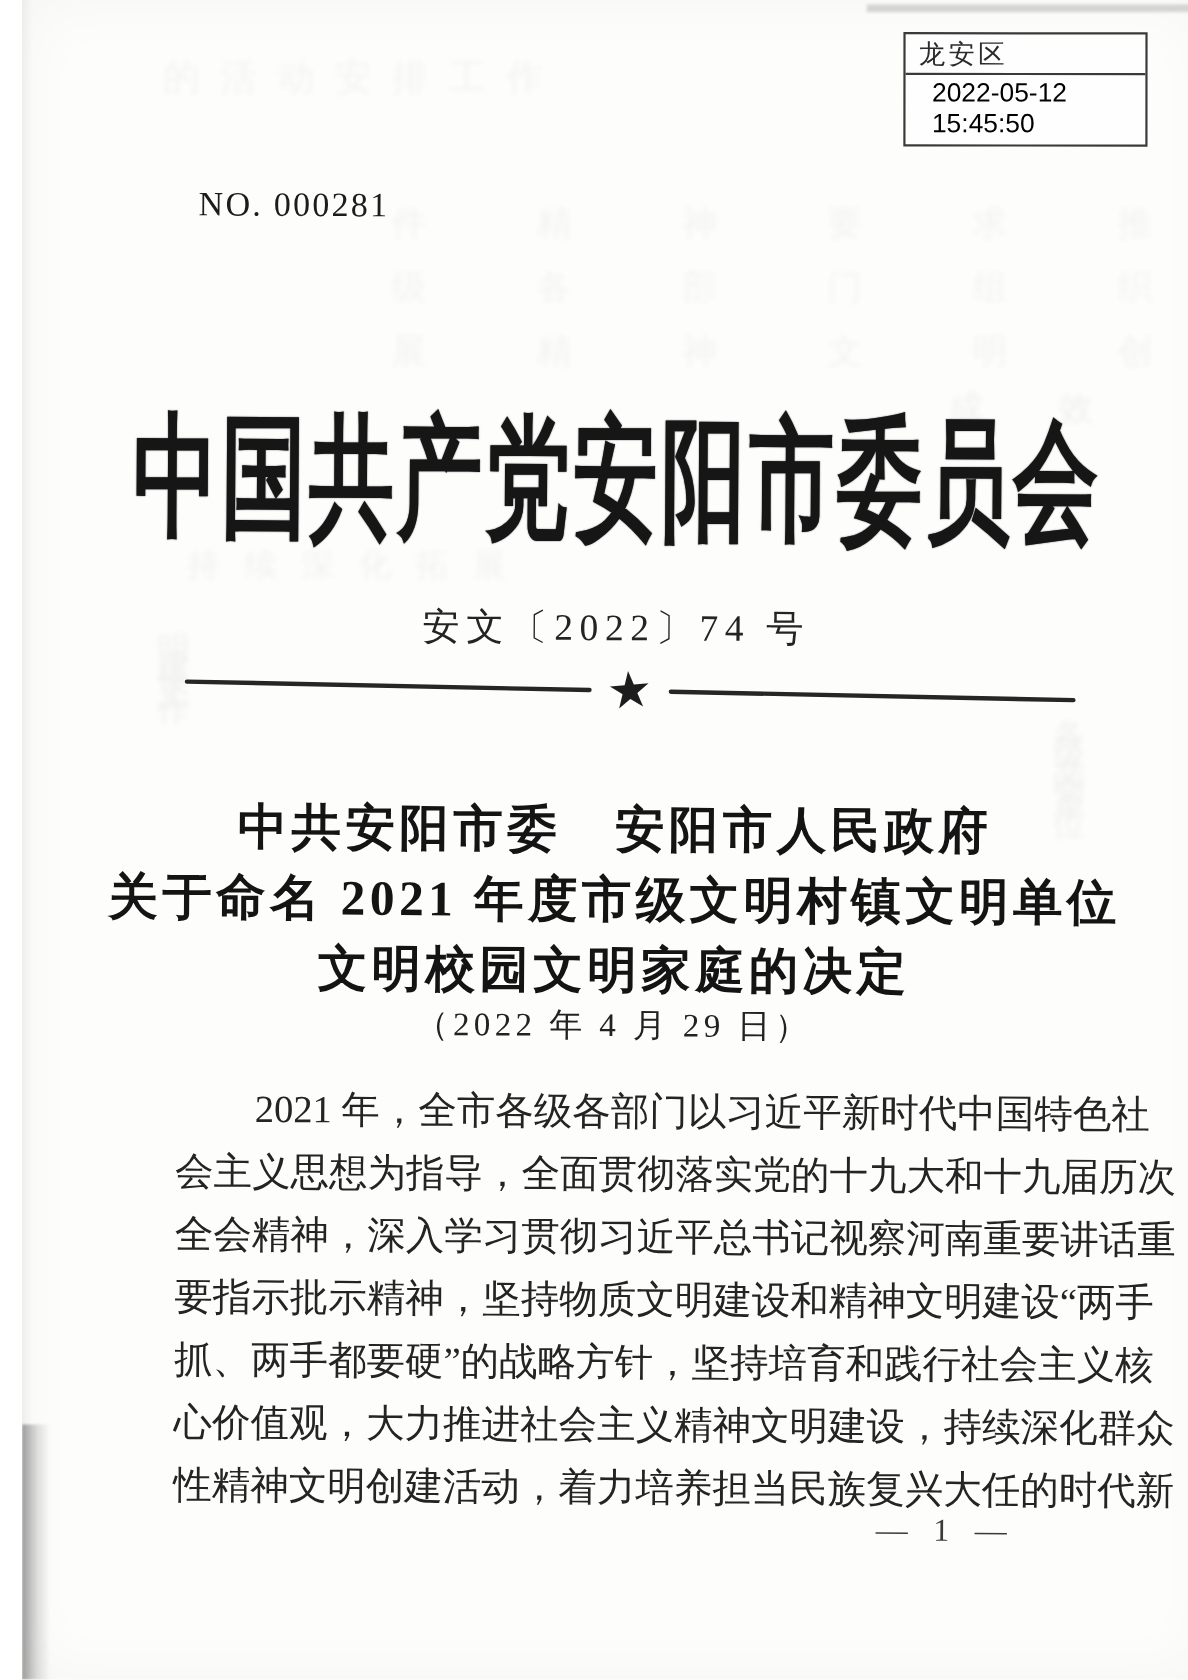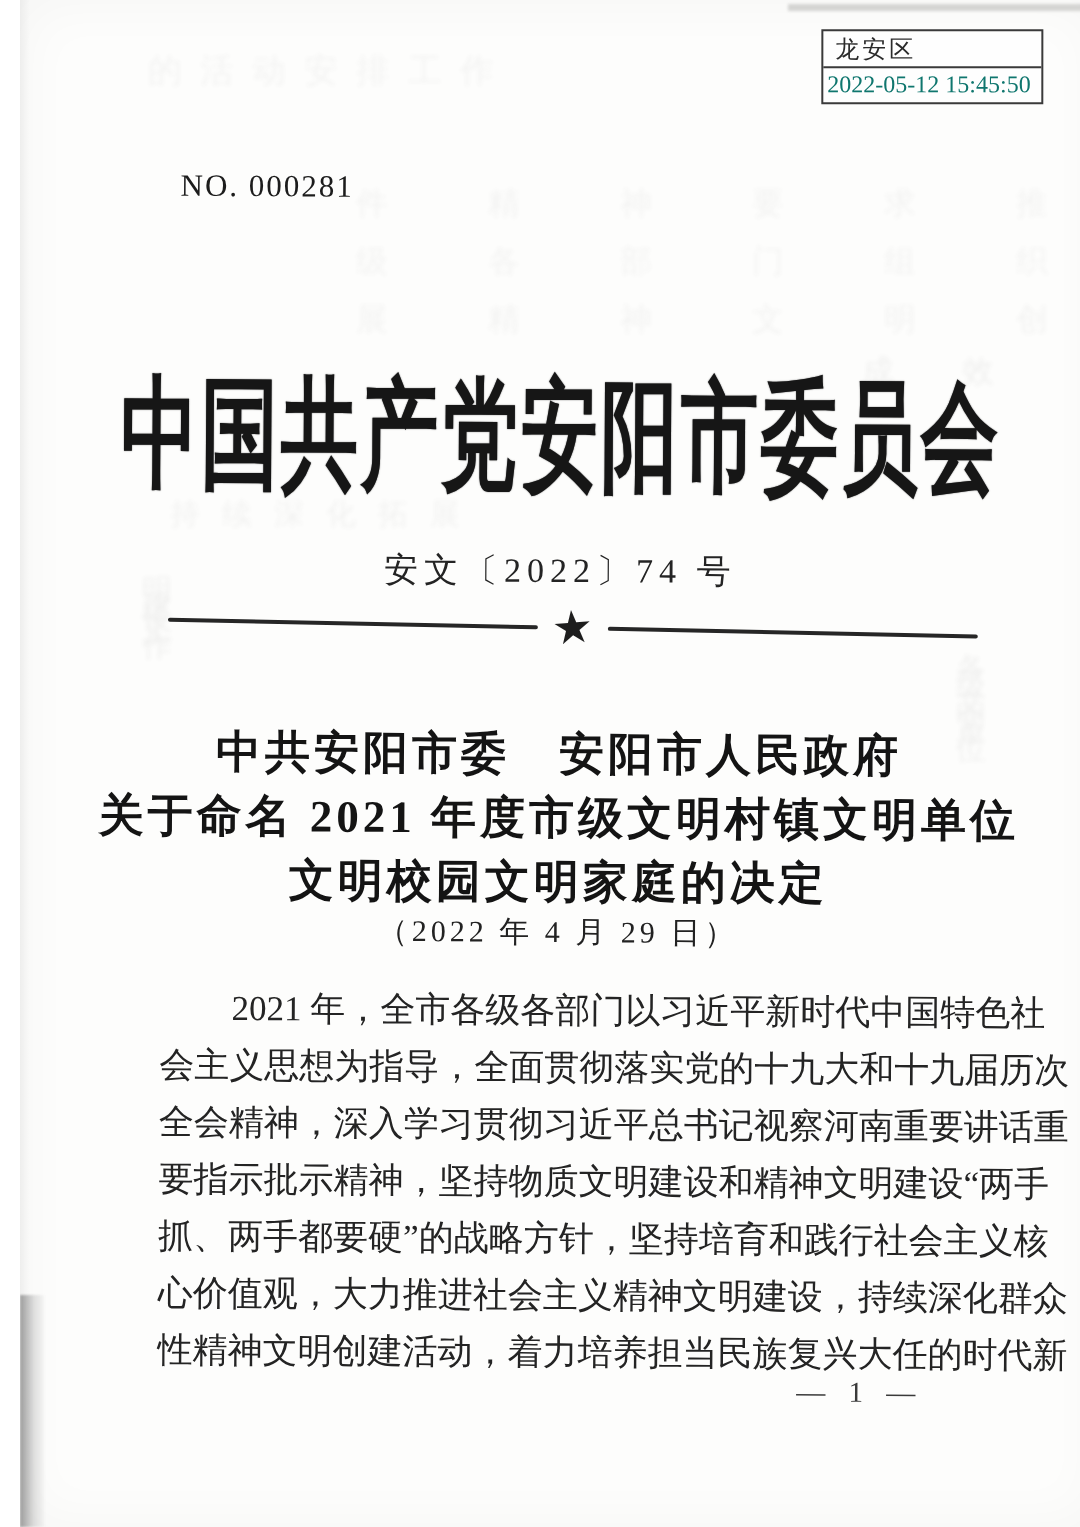--- a/index.html
+++ b/index.html
@@ -43,22 +43,22 @@
   .stamp {
     position: absolute; top: 27px; left: 798px; width: 218px;
     border: 2px solid #3a3a3a; background: rgba(255,255,255,.6);
     transform: rotate(-0.3deg);
   }
   .stamp-row1 {
     padding: 2px 10px 1px 12px; font-size: 24px; letter-spacing: 3px;
     border-bottom: 2px solid #3a3a3a; color: #2b2b2b;
   }
   .stamp-row2 {
-    padding: 3px 6px 4px 4px; font-size: 24px; color: #0f766e;
-    font-family: Liberation Serif, serif; letter-spacing: 0px;
+    padding: 3px 6px 4px 24px; font-size: 24px; color: #000000;
+    font-family: Liberation Sans, sans-serif; letter-spacing: 0px;
   }
   
   .serial {
     position: absolute; top: 170px; left: 158px;
     font-size: 31px; letter-spacing: 2px; color: #1c1c1c;
   }
   
   .org-header-wrap {
     position: absolute; top: 356px; left: 0; width: 100%; text-align: center;
   }

